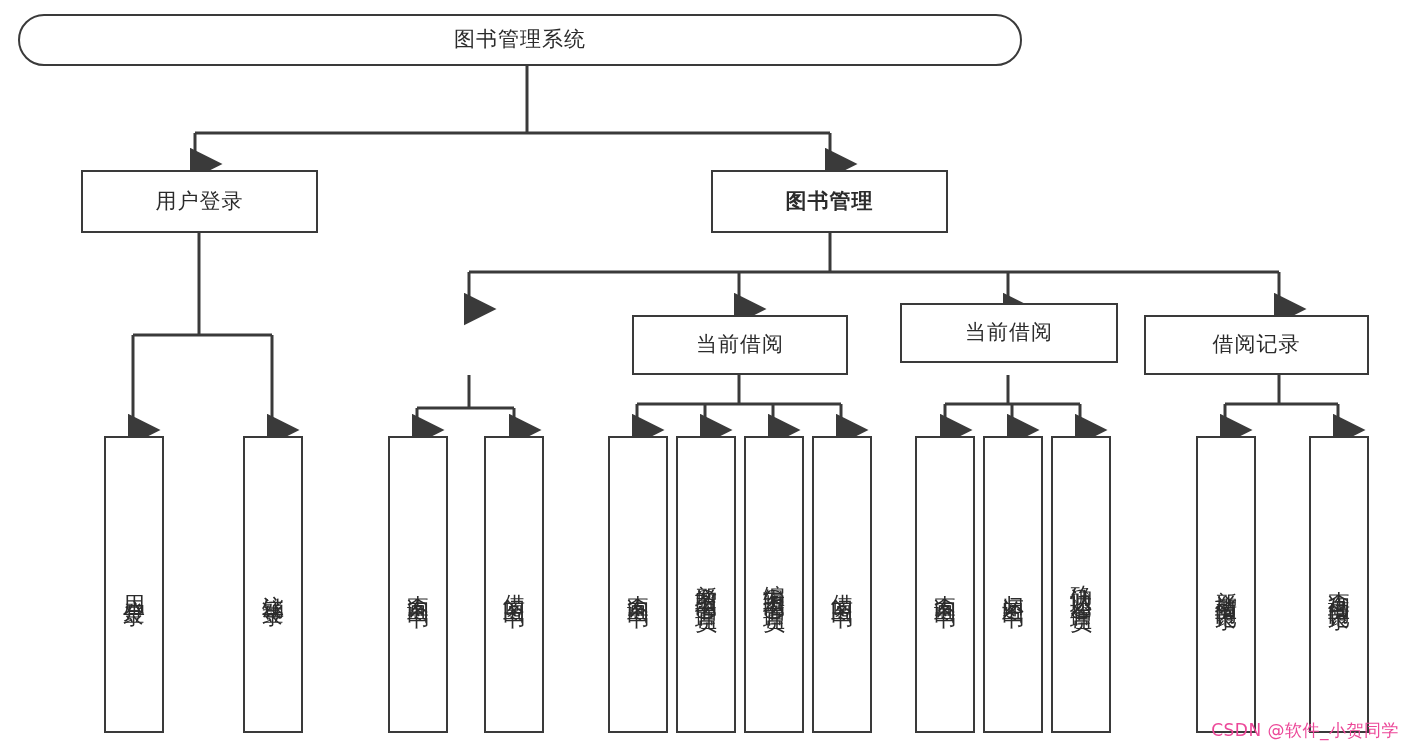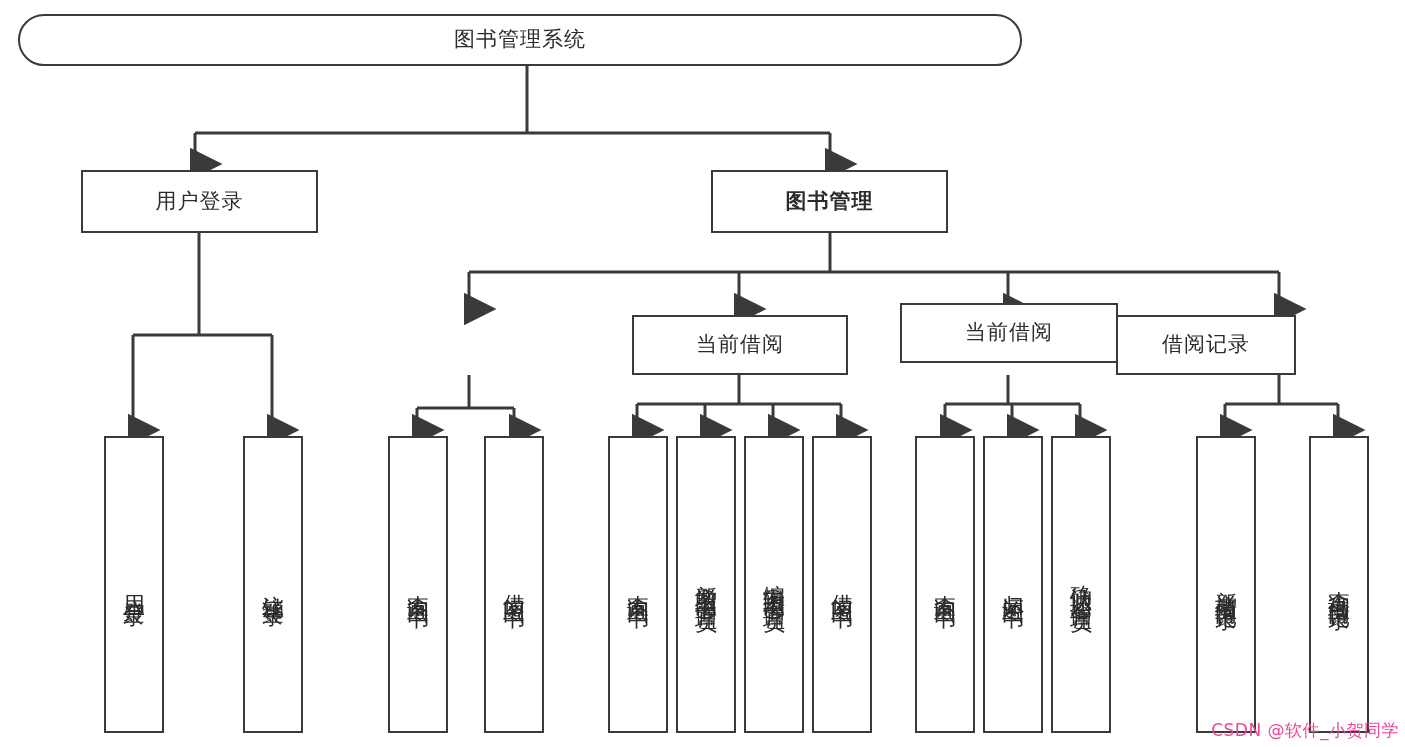--- a/index.html
+++ b/index.html
@@ -134,21 +134,21 @@
   <div class="node horiz" style="left:711px; top:170px; width:237px; height:63px;font-weight:bold;">
     <span>图书管理</span>
   </div>
 
   <div class="node horiz" style="left:632px; top:315px; width:216px; height:60px;">
     <span>当前借阅</span>
   </div>
   <div class="node horiz" style="left:900px; top:303px; width:218px; height:60px;">
     <span>当前借阅</span>
   </div>
-  <div class="node horiz" style="left:1116px; top:315px; width:180px; height:60px;">
+  <div class="node horiz" style="left:1144px; top:315px; width:225px; height:60px;">
     <span>借阅记录</span>
   </div>
 
   <div class="node vert" style="left:104px; top:436px; width:60px; height:297px;">
     <span class="vtext">用户登录</span>
   </div>
   <div class="node vert" style="left:243px; top:436px; width:60px; height:297px;">
     <span class="vtext">注销登录</span>
   </div>
   <div class="node vert" style="left:388px; top:436px; width:60px; height:297px;">

